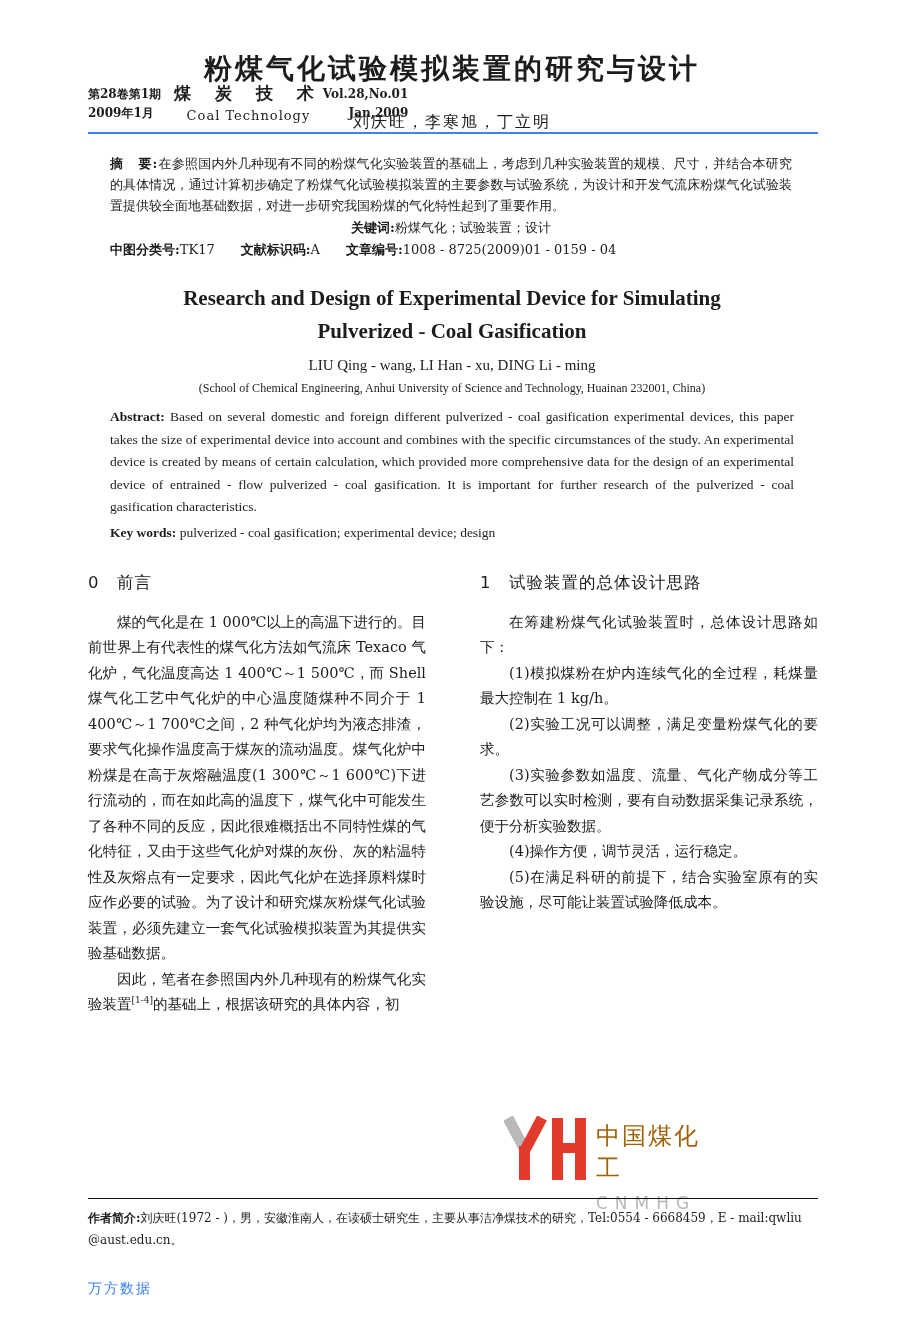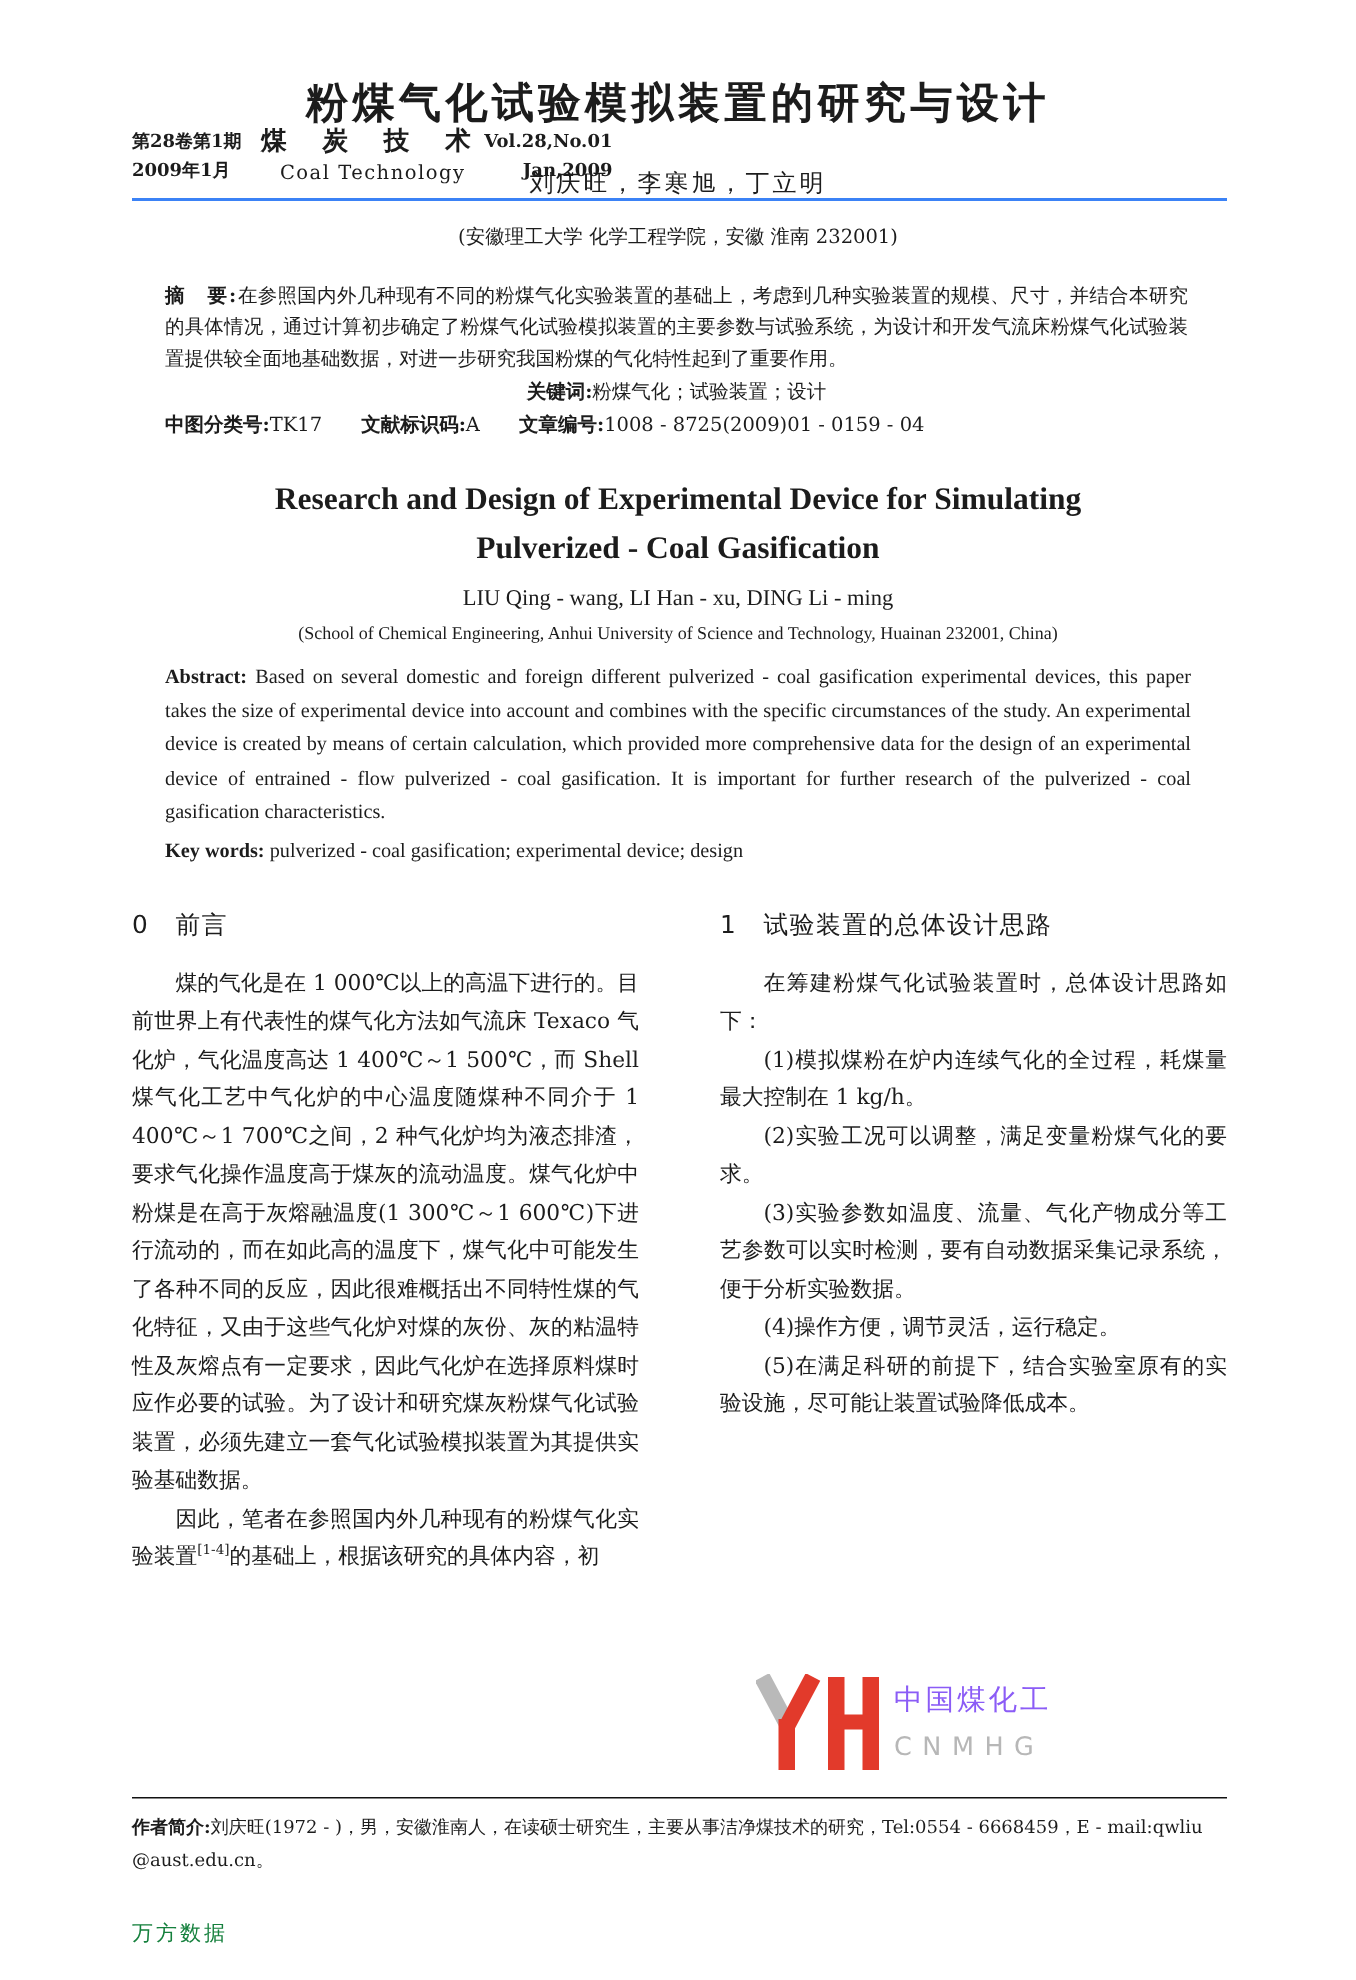--- a/index.html
+++ b/index.html
@@ -63,29 +63,29 @@
   sup.ref { font-size: 9px; vertical-align: super; line-height: 0; }
   
   .watermark {
     position: absolute; left: 502px; top: 1112px;
     width: 216px; height: 84px;
     background: rgba(255,255,255,0.93);
     display: flex; align-items: flex-start; gap: 8px;
     padding: 4px 2px;
   }
   .wm-text { padding-top: 4px; }
-  .wm-cn { font-size: 19px; color: #8b5cf6; letter-spacing: 2px; font-family: "DejaVu Sans", sans-serif; }
+  .wm-cn { font-size: 24px; color: #a16207; letter-spacing: 2px; font-family: "DejaVu Sans", sans-serif; }
   .wm-en { font-size: 17px; color: #b7b7b7; letter-spacing: 7px; margin-top: 9px; font-family: "DejaVu Sans", sans-serif; }
   
   .footer { position: absolute; left: 88px; right: 86px; top: 1198px; }
   .footer-rule { border-top: 1.5px solid #111; margin-bottom: 8px; }
   .f-line { font-size: 12px; line-height: 22px; }
   .wanfang {
     position: absolute; left: 88px; top: 1280px;
-    font-size: 14px; color: #15803d; letter-spacing: 2px;
+    font-size: 14px; color: #3b82f6; letter-spacing: 2px;
     font-family: Liberation Sans, sans-serif;
   }
 </style>
 </head>
 <body>
 
 <div class="page">
 
   <header class="journal-header">
     <div class="jh-side jh-left">
@@ -97,21 +97,20 @@
       <div class="jh-sub">Coal Technology</div>
     </div>
     <div class="jh-side jh-right">
       <div>Vol.28,No.01</div>
       <div>Jan,2009</div>
     </div>
   </header>
 
   <h1 class="title-cn">粉煤气化试验模拟装置的研究与设计</h1>
   <div class="authors-cn">刘庆旺，李寒旭，丁立明</div>
-  <div class="affil-cn">(安徽理工大学 化学工程学院，安徽 淮南 232001)</div>
 
   <p class="abs-block"><b>摘　要:</b><span>在参照国内外几种现有不同的粉煤气化实验装置的基础上，考虑到几种实验装置的规模、尺寸，并结合本研究的具体情况，通过计算初步确定了粉煤气化试验模拟装置的主要参数与试验系统，为设计和开发气流床粉煤气化试验装置提供较全面地基础数据，对进一步研究我国粉煤的气化特性起到了重要作用。</span></p>
 
   <p class="kw-line"><b>关键词:</b><span>粉煤气化；试验装置；设计</span></p>
 
   <p class="cls-line"><b>中图分类号:</b><span>TK17</span><b class="cls-gap">文献标识码:</b><span>A</span><b class="cls-gap">文章编号:</b><span>1008 - 8725(2009)01 - 0159 - 04</span></p>
 
   <h2 class="title-en"><span>Research and Design of Experimental Device for Simulating</span><br><span>Pulverized - Coal Gasification</span></h2>
   <div class="authors-en">LIU Qing - wang, LI Han - xu, DING Li - ming</div>
   <div class="affil-en">(School of Chemical Engineering, Anhui University of Science and Technology, Huainan 232001, China)</div>

